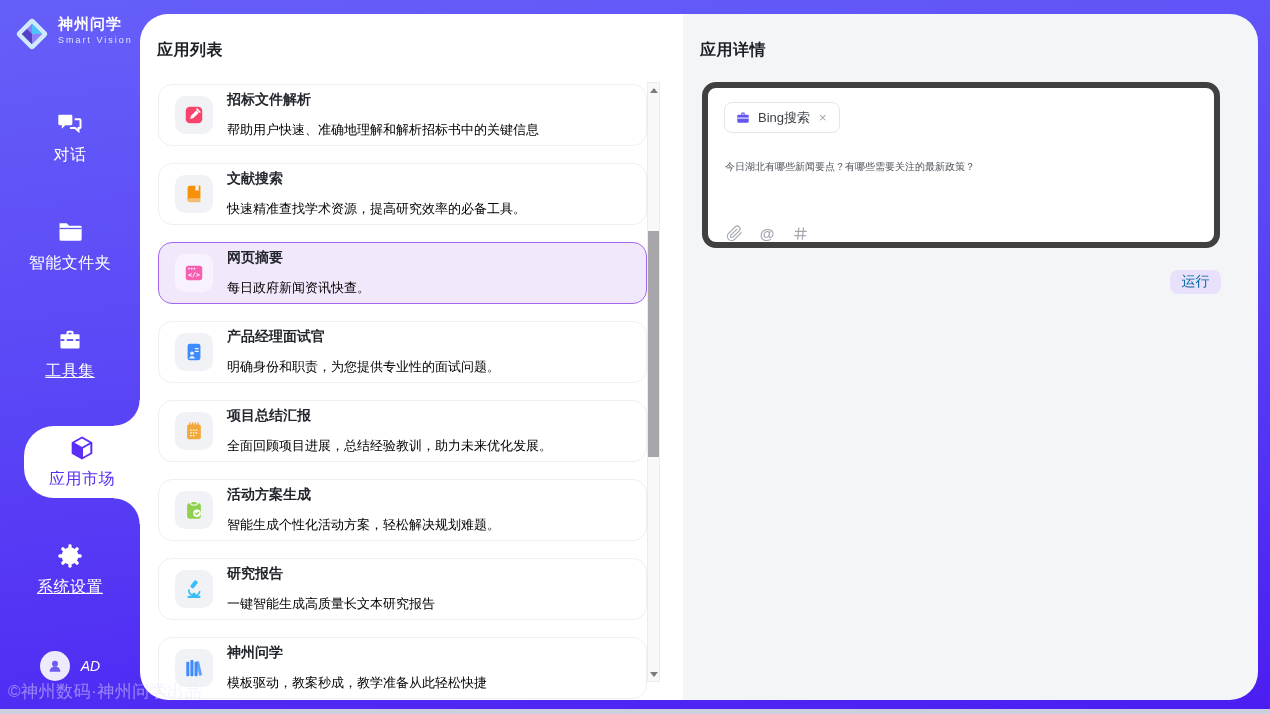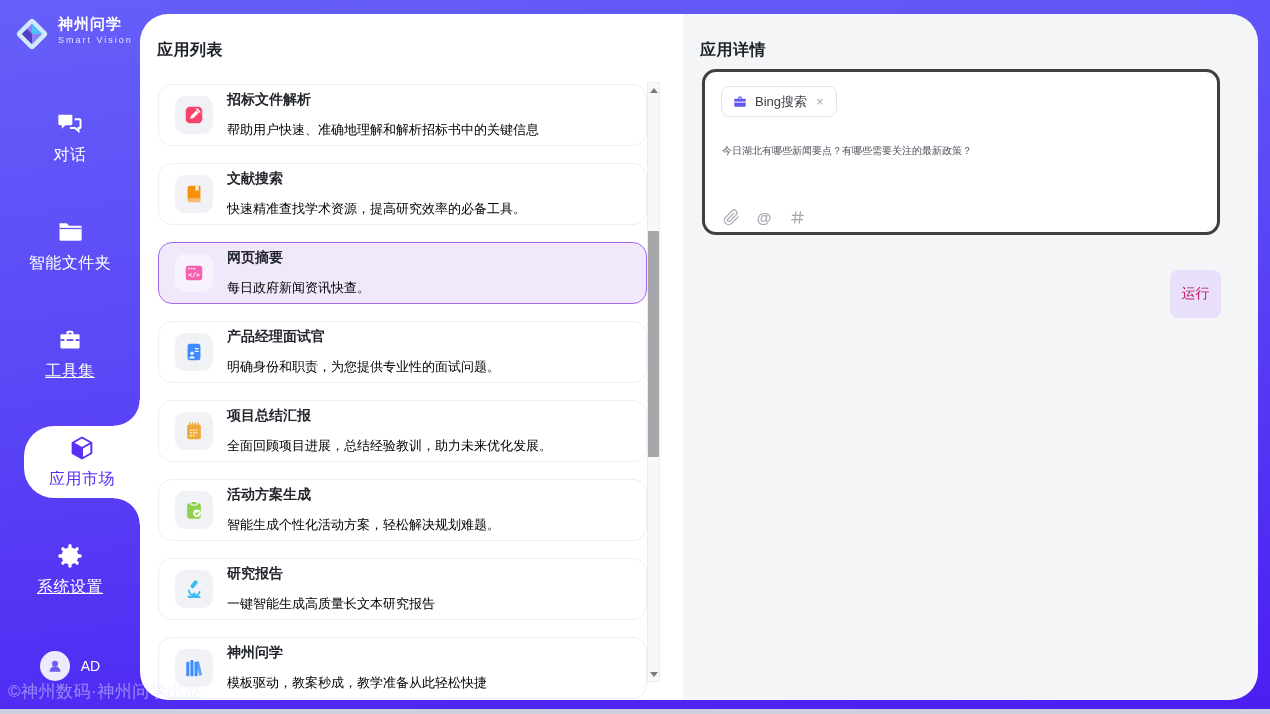--- a/index.html
+++ b/index.html
@@ -34,21 +34,21 @@
   }
   .nav-item.active::before, .nav-item.active::after {
     content:""; position:absolute; right:0; width:26px; height:26px;
   }
   .nav-item.active::before { top:-26px; background:radial-gradient(circle 26px at 0 0, rgba(0,0,0,0) 25px, #fff 26px); }
   .nav-item.active::after  { bottom:-26px; background:radial-gradient(circle 26px at 0 100%, rgba(0,0,0,0) 25px, #fff 26px); }
 
   .user-row { position:absolute; bottom:28px; left:0; width:140px; display:flex; align-items:center; justify-content:center; gap:11px; cursor:pointer; }
   .avatar { width:30px; height:30px; border-radius:50%; background:#eceafb; display:flex; align-items:center; justify-content:center; }
   .avatar svg { width:18px; height:18px; }
-  .user-name { color:#fff; font-size:14px; }
+  .user-name { color:#fff; font-size:14px;font-style:italic; }
   .side-footer { position:absolute; bottom:6px; left:8px; font-size:17px; color:rgba(228,228,255,.48); letter-spacing:.5px; white-space:nowrap; }
 
   
   .content { position:absolute; left:140px; top:14px; right:12px; bottom:14px; border-radius:28px; overflow:hidden; display:flex; z-index:1; }
   .list-panel { width:543px; background:#fff; position:relative; flex:none; }
   .detail-panel { flex:1; background:#f4f5f7; position:relative; }
 
   .panel-title { font-size:16px; font-weight:bold; color:#1b1f26; position:absolute; top:26px; left:17px; letter-spacing:.5px; }
 
   
@@ -68,39 +68,39 @@
   
   .scrollbar { position:absolute; right:23px; top:68px; width:13px; height:600px; background:#f8f8f9; border:1px solid #ececee; }
   .scroll-btn { position:absolute; left:0; width:100%; height:14px; display:flex; align-items:center; justify-content:center; cursor:pointer; background:#f8f8f9; }
   .scroll-btn.up { top:0; } .scroll-btn.down { bottom:0; }
   .tri-up { width:0; height:0; border-left:4px solid transparent; border-right:4px solid transparent; border-bottom:5px solid #7c7c80; }
   .tri-down { width:0; height:0; border-left:4px solid transparent; border-right:4px solid transparent; border-top:5px solid #7c7c80; }
   .scroll-thumb { position:absolute; left:0; top:148px; width:100%; height:226px; background:#a7a7ab; cursor:grab; }
 
   
   .detail-card {
-    position:absolute; left:19px; top:55px; width:518px; height:166px; background:#fff;
-    border:3px solid #404040; border-radius:14px;
+    position:absolute; left:19px; top:68px; width:518px; height:166px; background:#fff;
+    border:6px solid #404040; border-radius:14px;
   }
   .chip {
     position:absolute; left:16px; top:14px; height:31px; display:inline-flex; align-items:center; gap:7px;
     border:1px solid #e3e4e8; border-radius:8px; background:#fff; padding:0 10px; cursor:default;
   }
   .chip-icon { color:#6356f0; display:flex; }
   .chip-icon svg { width:16px; height:16px; }
   .chip-label { font-size:13px; color:#3a3f46; }
   .chip-close { font-size:13px; color:#a0a4ab; cursor:pointer; line-height:1; padding:1px 2px; }
   .query-text { position:absolute; left:17px; top:71px; font-size:10px; color:#4d525a; width:480px; line-height:1.5; }
   .composer-icons { position:absolute; left:17px; top:136px; display:flex; align-items:center; gap:15px; color:#a2a8b0; }
   .composer-icons .c-ic { width:18px; height:18px; display:flex; align-items:center; justify-content:center; cursor:pointer; }
   .composer-icons svg { width:17px; height:17px; }
   .txt-glyph { font-size:15px; color:#a2a8b0; font-weight:bold; }
   .run-btn {
-    position:absolute; left:487px; top:256px; width:51px; height:48px; border:none; border-radius:8px;
-    background:#e9e0fb; color:#be185d; font-size:14px; cursor:pointer; font-family:inherit;
+    position:absolute; left:487px; top:256px; width:51px; height:24px; border:none; border-radius:8px;
+    background:#e9e0fb; color:#0369a1; font-size:14px; cursor:pointer; font-family:inherit;
   }
 </style>
 </head>
 <body>
 
 <aside class="sidebar">
   <div class="brand">
     <span id="brand-logo"><svg viewBox="0 0 40 40">
           <g transform="rotate(45 20 20)">
             <rect x="7" y="7" width="26" height="26" rx="4" fill="#cfeafc"></rect>

